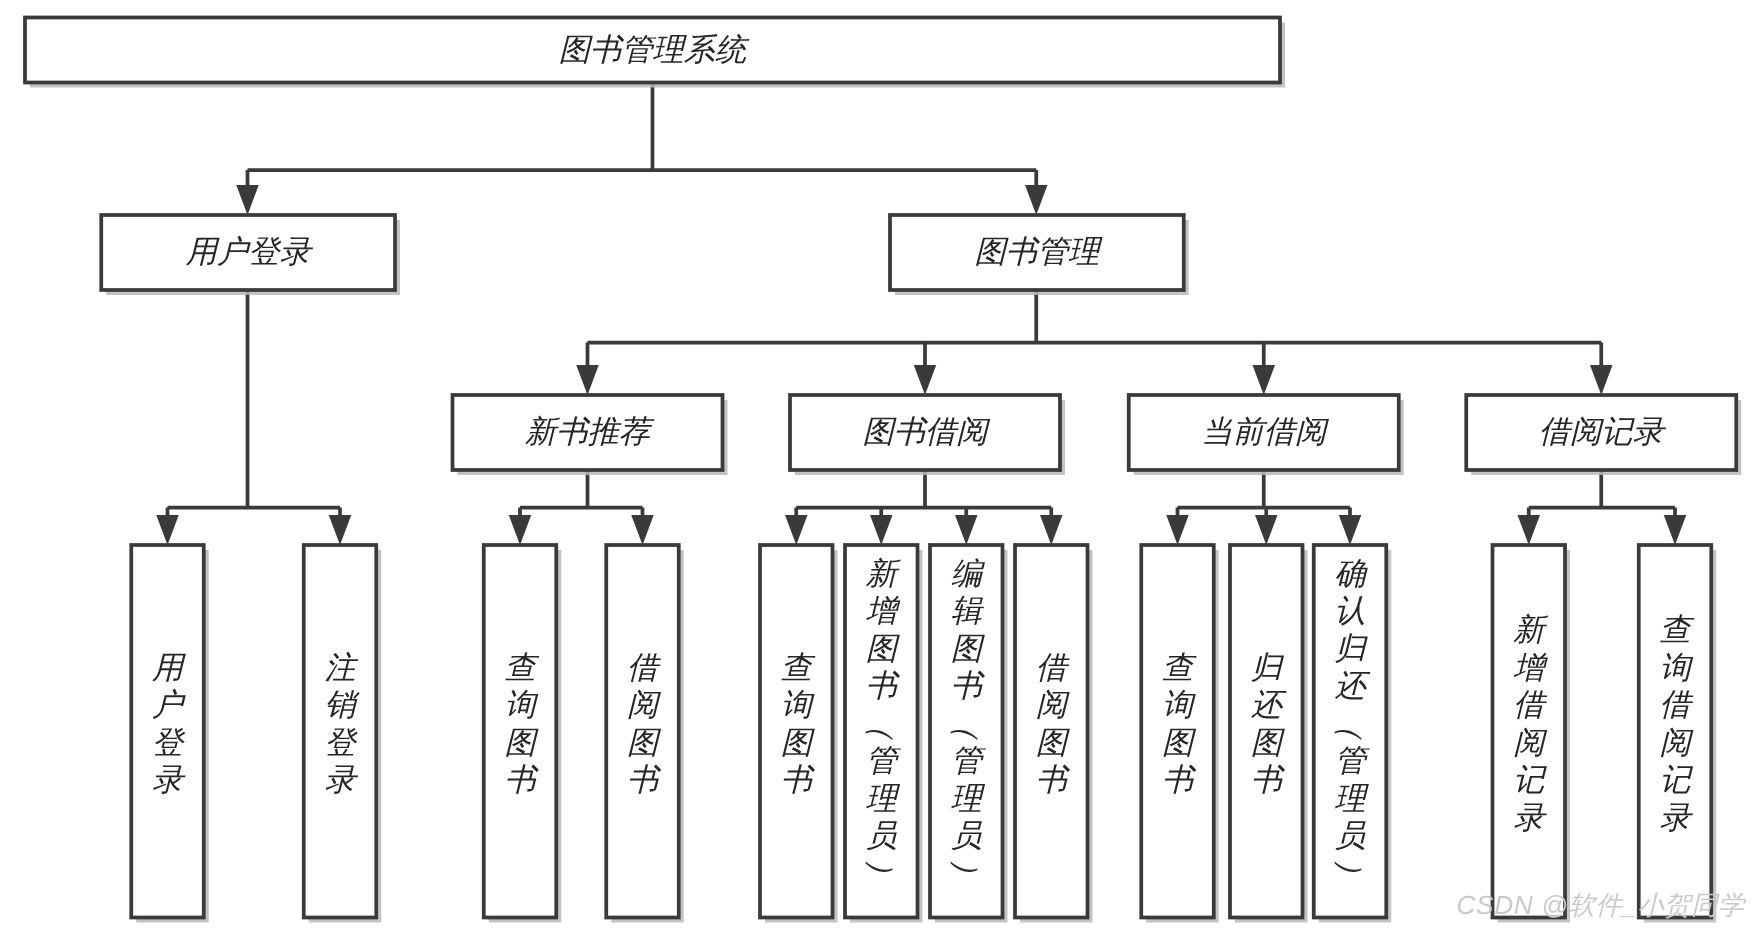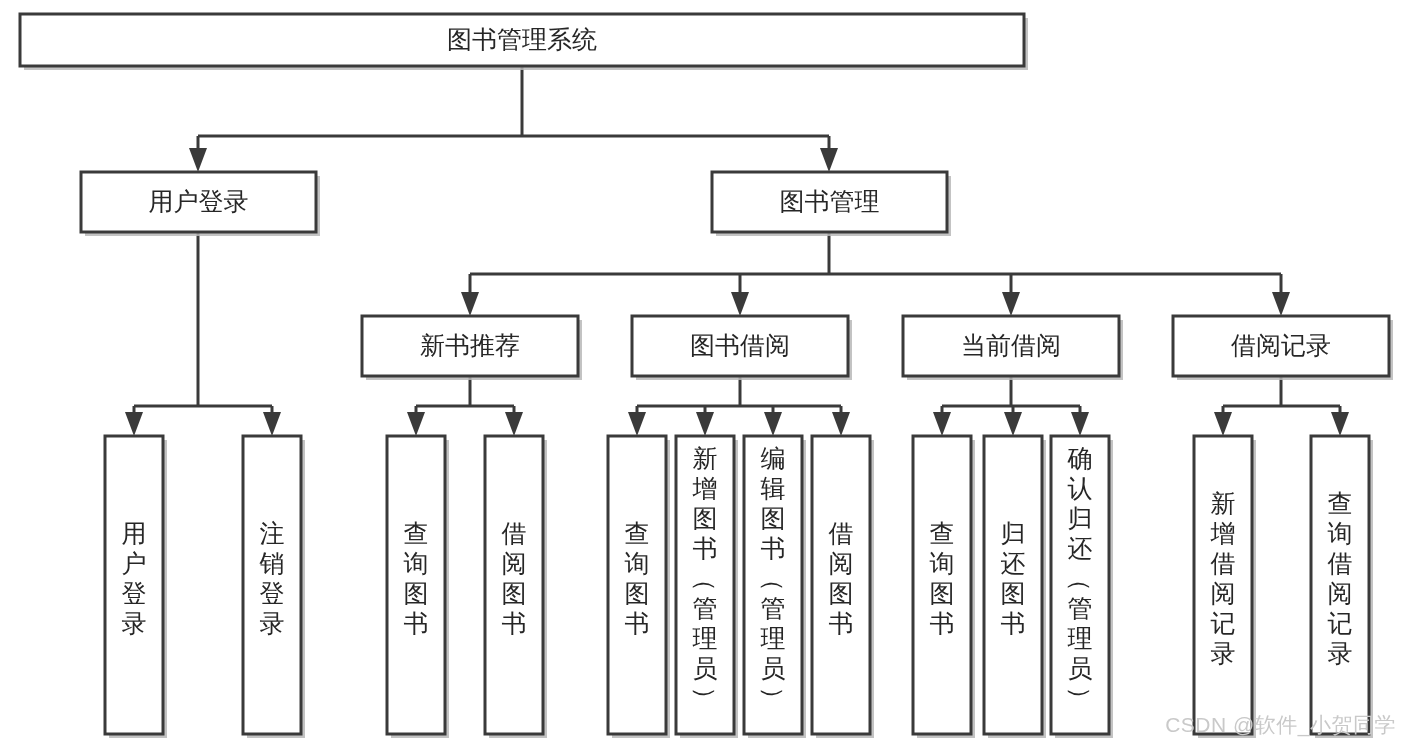--- a/index.html
+++ b/index.html
@@ -14,20 +14,21 @@
     font-family: "Liberation Sans", "DejaVu Sans", sans-serif;
     overflow: hidden;
     position: relative;
   }
   #diagram-root {
     position: absolute;
     left: 0;
     top: 0;
     width: 1405px;
     height: 747px;
+    font-style: italic;
   }
   svg.diagram-canvas {
     display: block;
     width: 1405px;
     height: 747px;
     background: #ffffff;
   }
   .node-box {
     fill: #ffffff;
     stroke: #3a3a3a;

